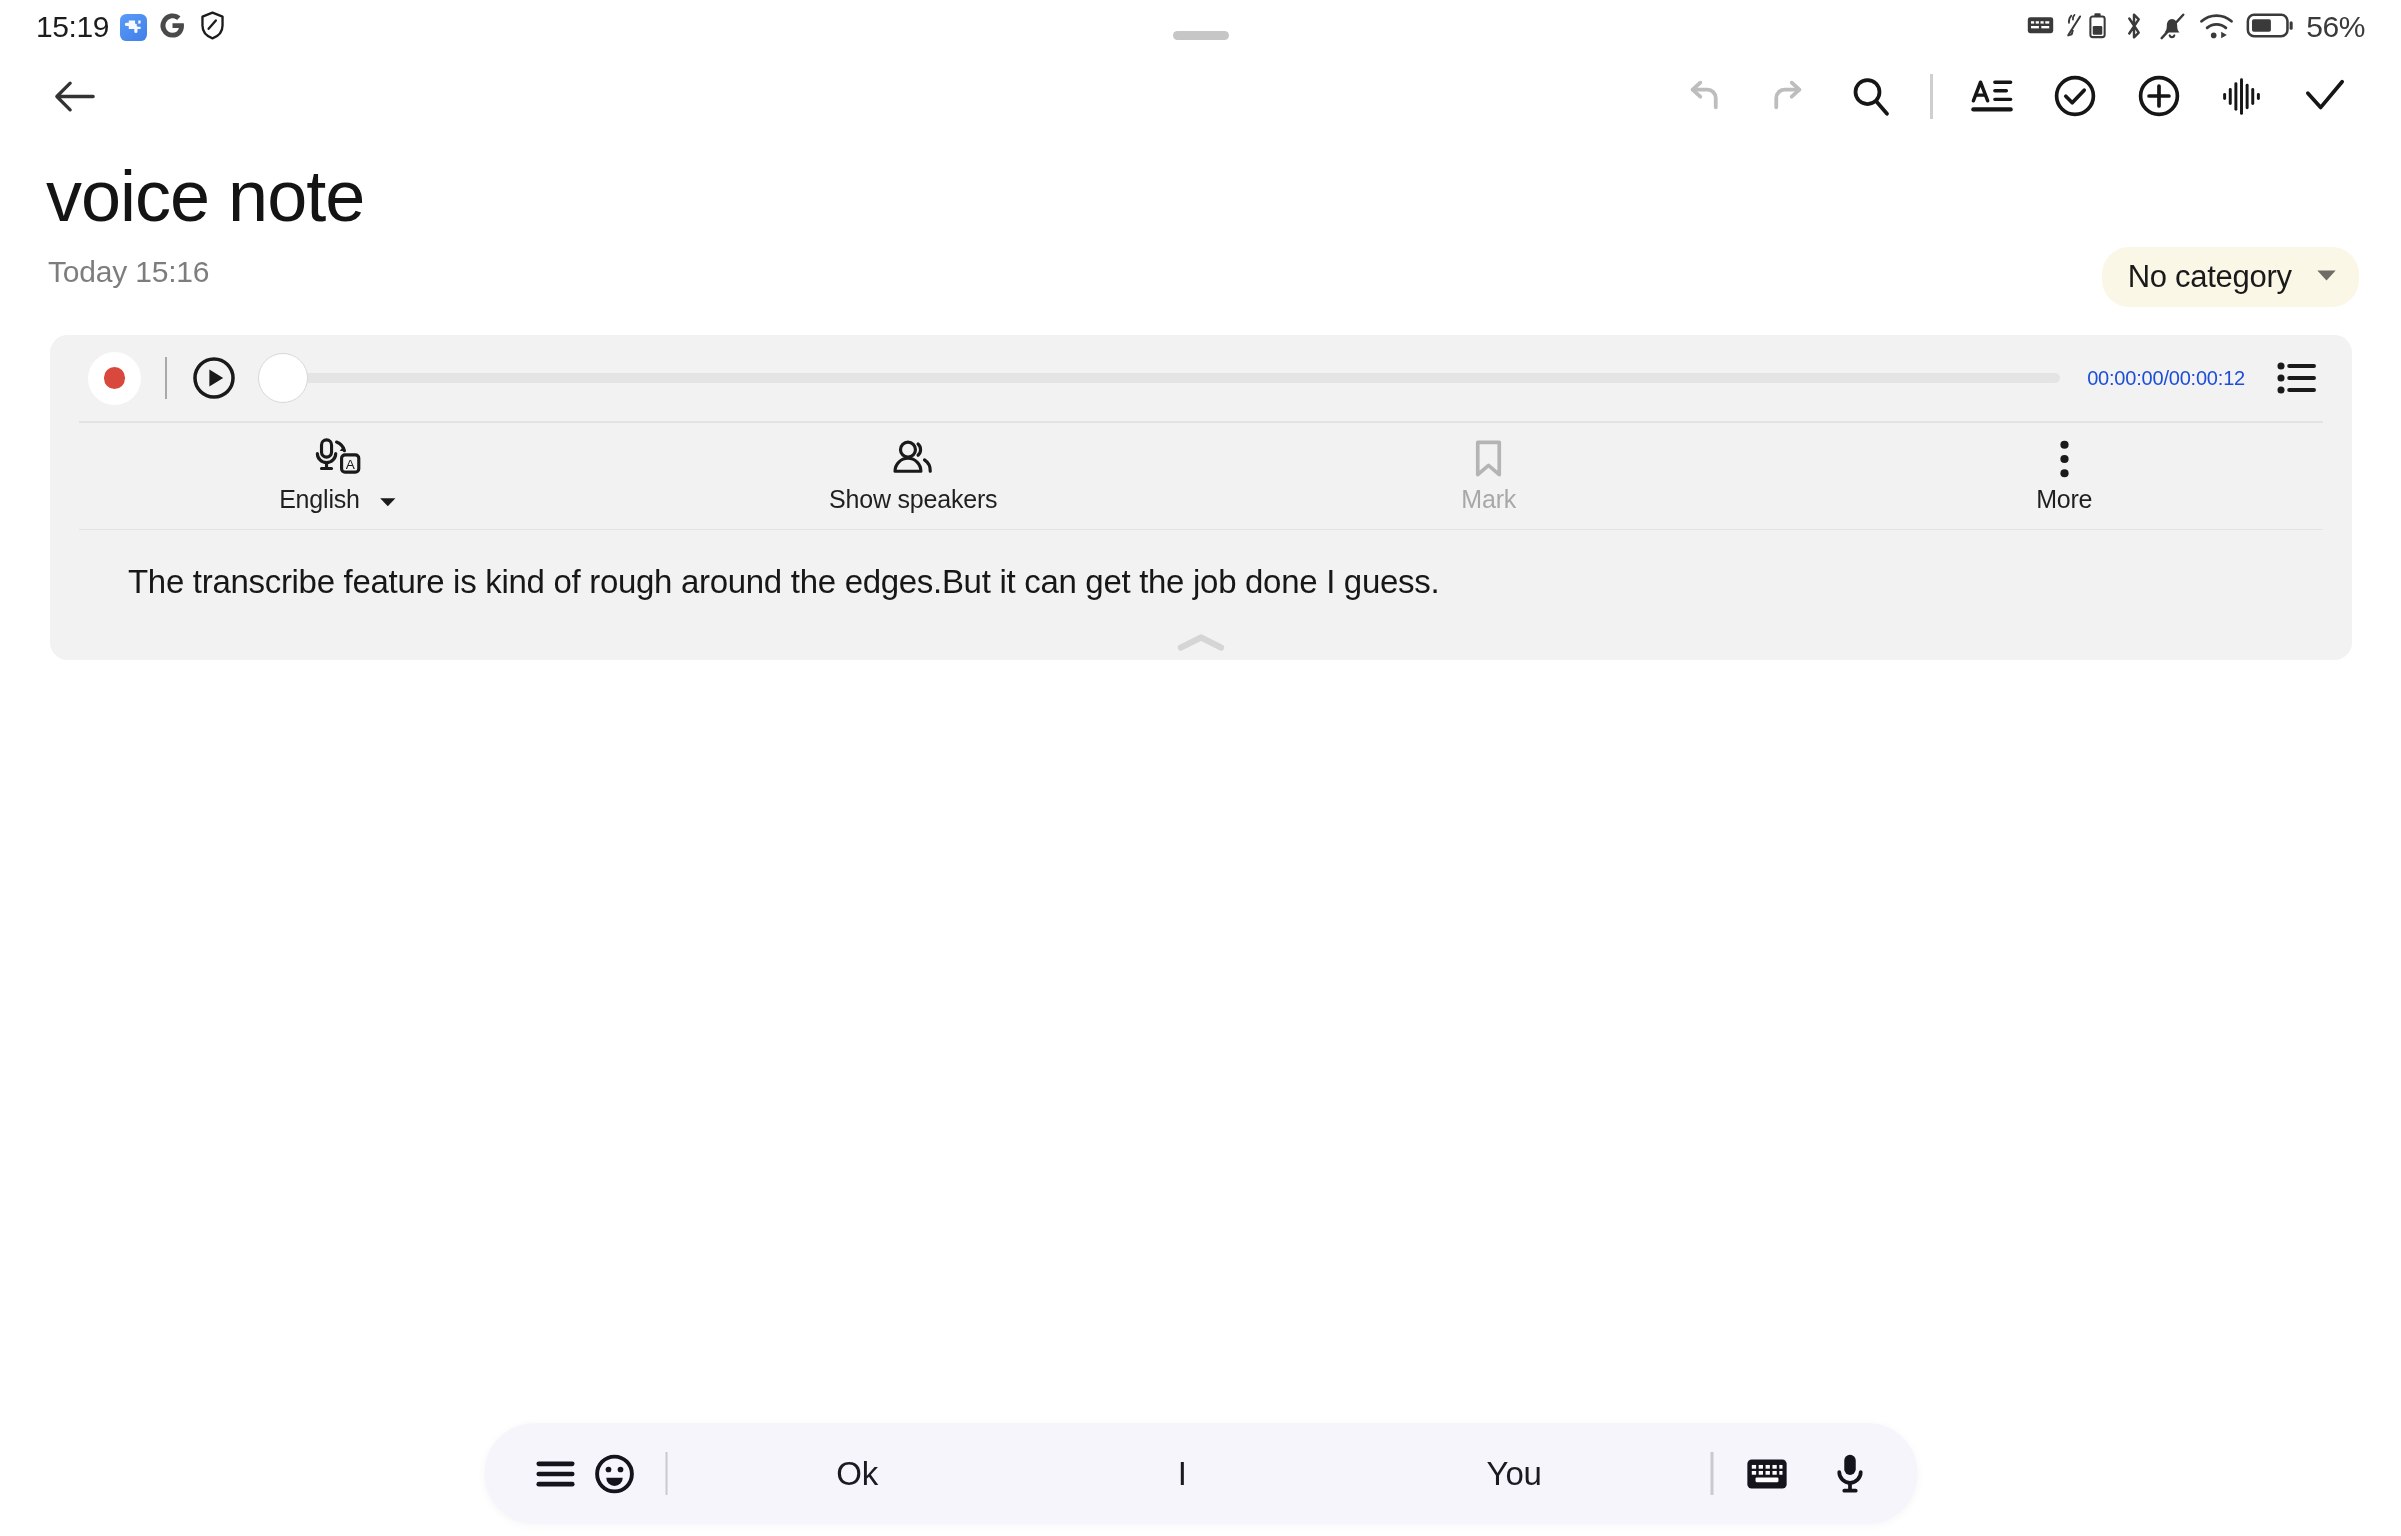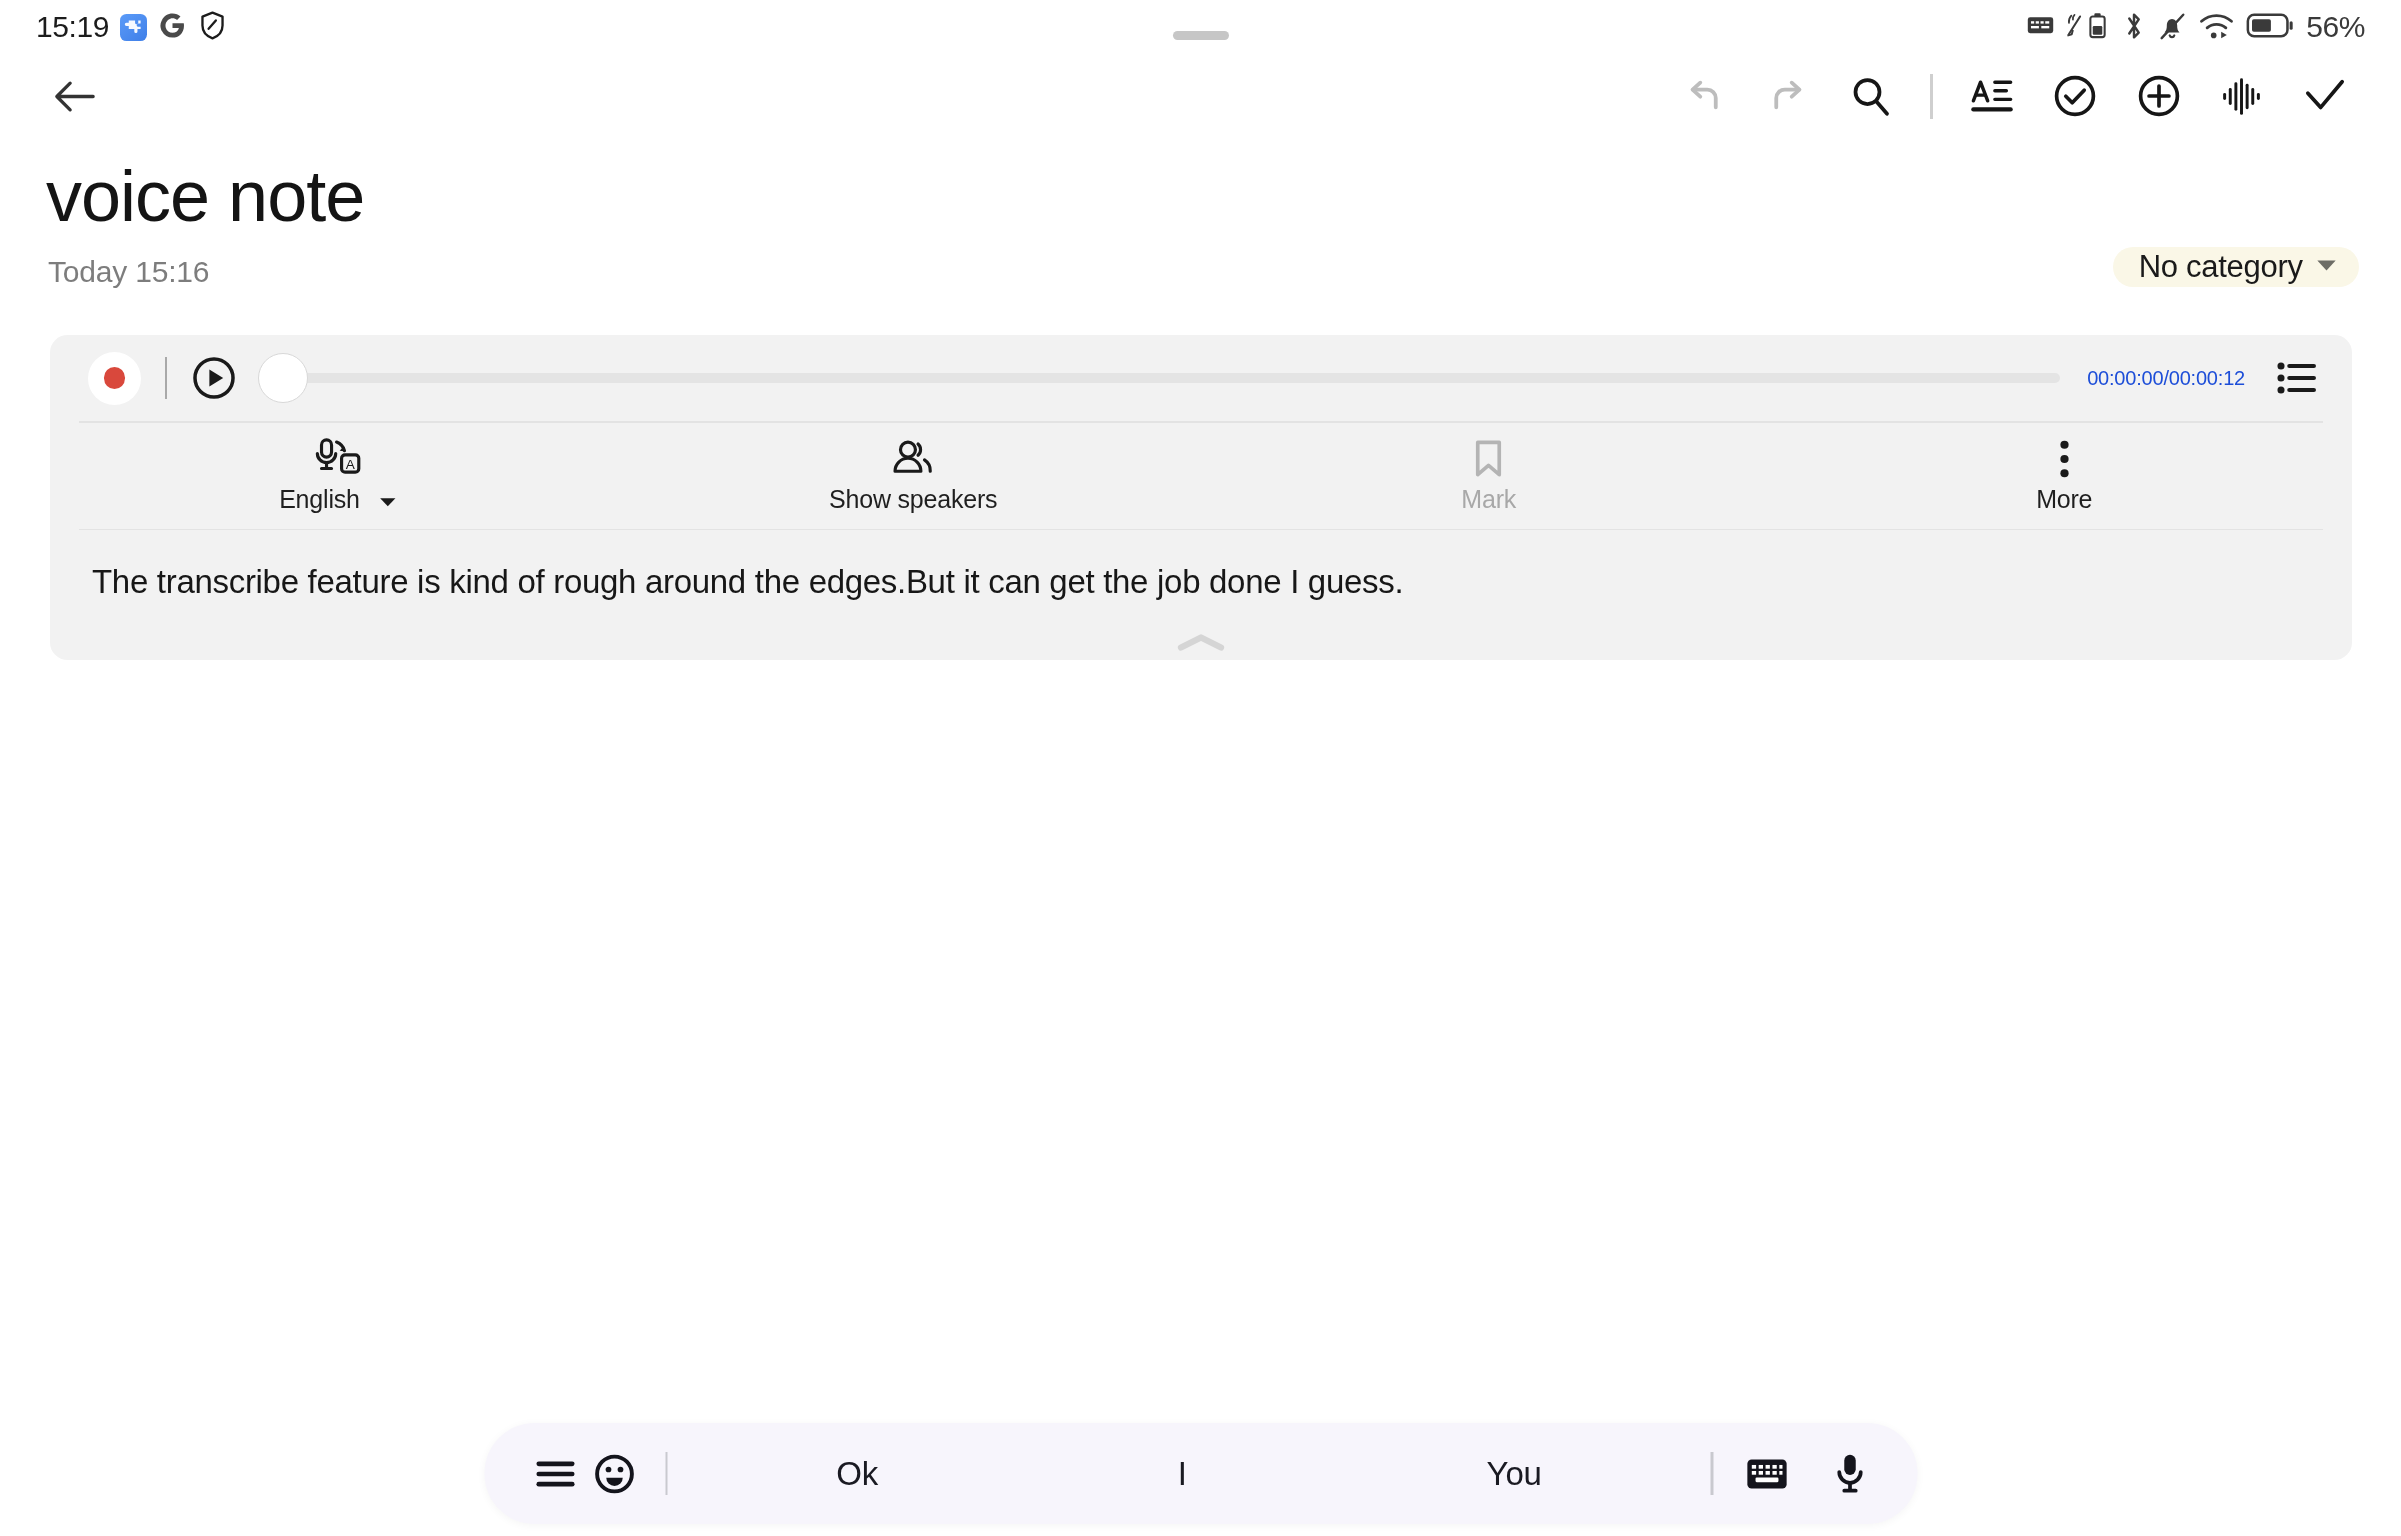--- a/index.html
+++ b/index.html
@@ -73,23 +73,23 @@
     position: absolute; top: 160px; left: 46px;
     font-size: 72px; font-weight: 400; color: #141414;
     letter-spacing: -1px; line-height: 1;
   }
   #note-date {
     position: absolute; top: 255px; left: 48px;
     font-size: 30px; color: #7d7d7d; letter-spacing: -0.2px;
   }
   #category-chip {
     position: absolute; top: 247px; right: 42px;
-    height: 40px; padding: 0 22.4px 0 25.6px; border-radius: 27px;
+    height: 60px; padding: 0 22.4px 0 25.6px; border-radius: 27px;
     background: #faf7e7;
-    display: flex; align-items: center; gap: 13px;
+    display: flex; align-items: center; gap: 24px;
   }
   #category-label {
     font-size: 31px; color: #1a1a1a; letter-spacing: -0.3px;
   }
 
   
   #media-card {
     position: absolute; top: 335px; left: 50px;
     width: 2302px; border-radius: 17.6px;
     background: #f2f2f2;
@@ -150,20 +150,21 @@
   .action-label {
     font-size: 25px; color: #1f1f1f; letter-spacing: -0.2px;
     display: flex; gap: 19px;
   }
   .action-item.disabled .action-label { color: #a8a8a8; }
 
   #transcript-area { padding: 30px 40px 21px 42px; }
   #transcript-text {
     font-size: 33px; color: #171717; line-height: 1.35;
     letter-spacing: -0.3px;
+    margin-left: 36px;
   }
   #collapse-handle {
     height: 34px; display: flex; align-items: center; justify-content: center;
   }
 
   
   #suggestion-bar {
     position: absolute; bottom: 12.8px; left: 50%;
     transform: translateX(-50%);
     width: 1433px; height: 101px; border-radius: 50px;

